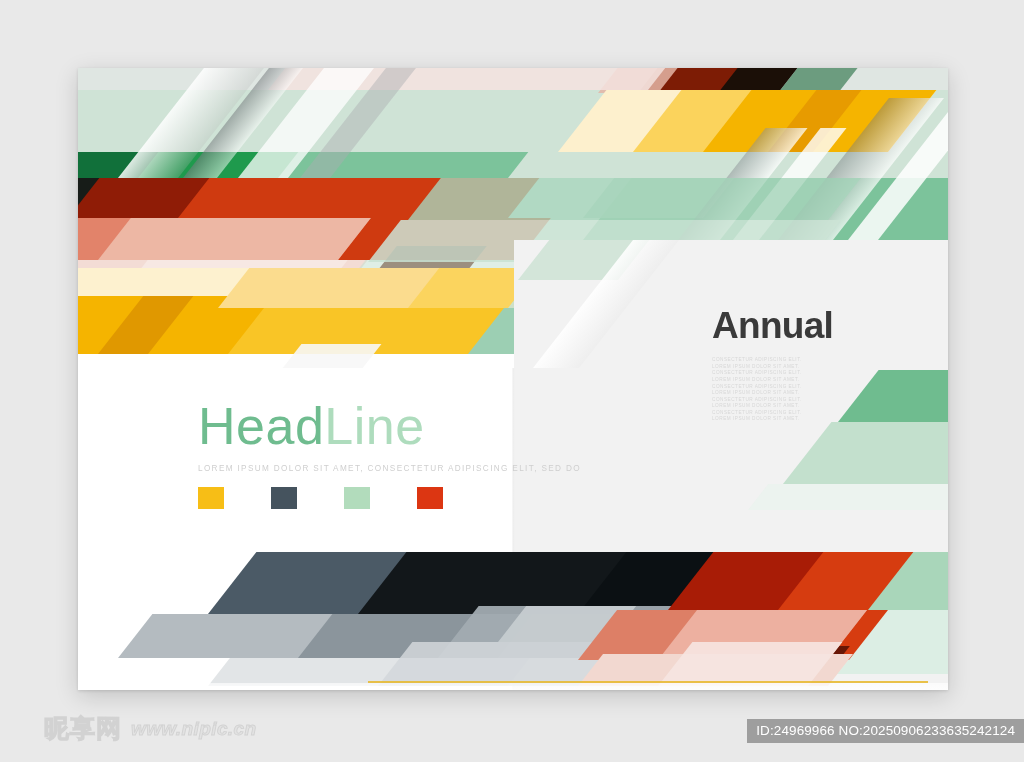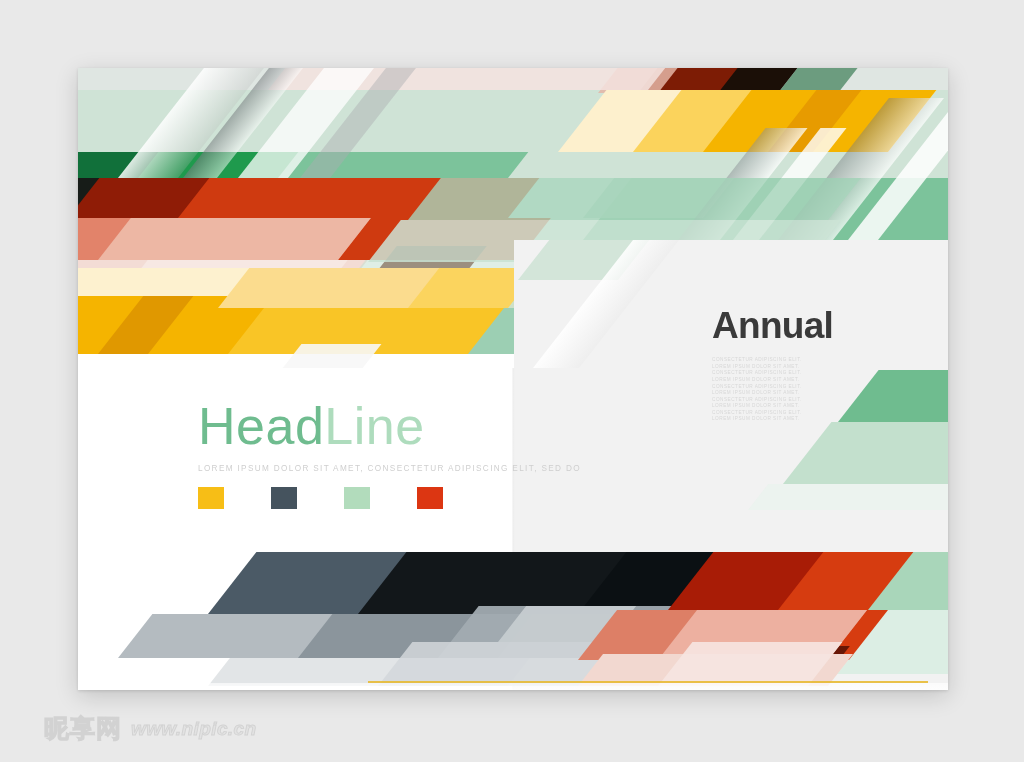--- a/index.html
+++ b/index.html
@@ -208,14 +208,15 @@
       </div>
     </div>
 
   </div>
 
   <div id="wm">
     <span id="wmcn">昵享网</span>
     <span id="wmurl">www.nipic.cn</span>
   </div>
 
+  <div id="idbadge">ID:24969966 NO:20250906233635242124</div>
 
 </div>
 
 </body></html>

